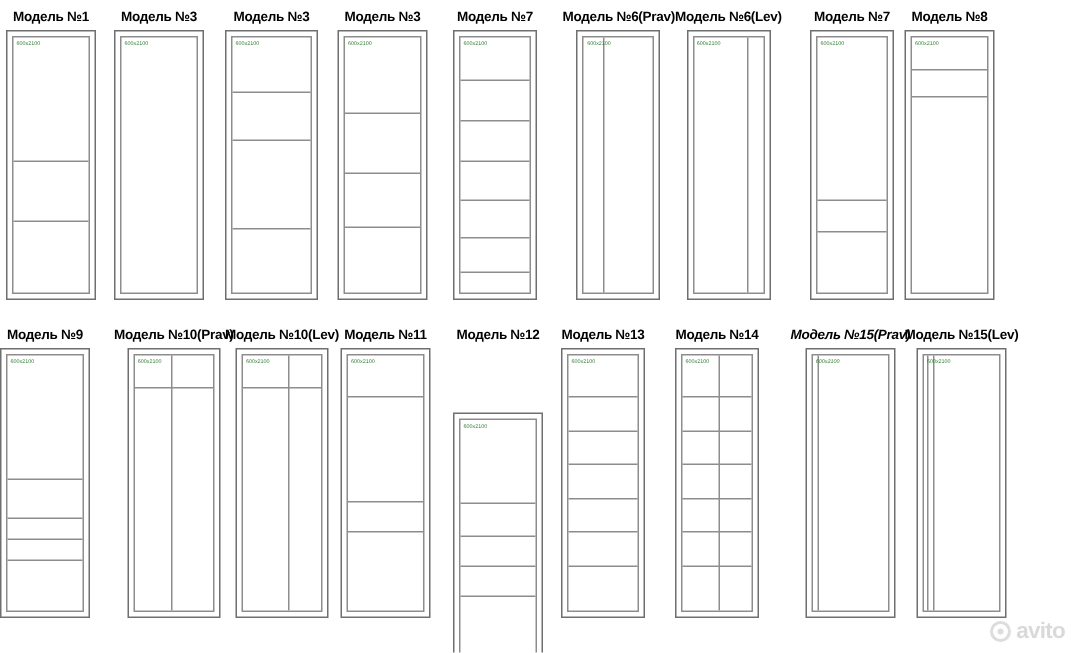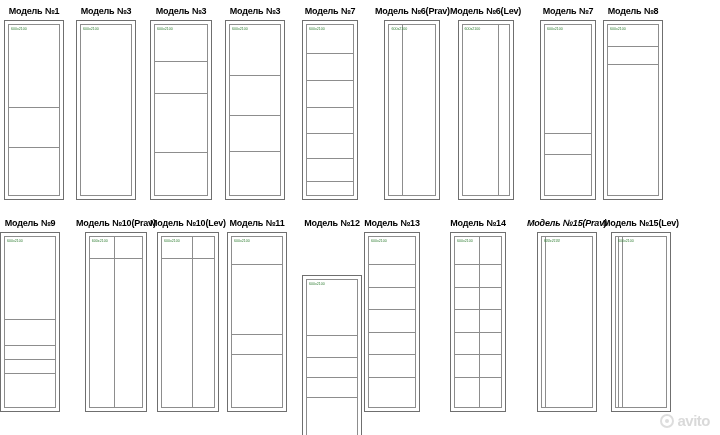--- a/index.html
+++ b/index.html
@@ -255,21 +255,21 @@
         <div class="cap">Модель №12</div>
         <div class="cab" style="width: 60px; height: 180px;">
           <div class="carcass"></div>
           <div class="shelf" style="top: 59px;"></div>
           <div class="shelf" style="top: 81px;"></div>
           <div class="shelf" style="top: 101px;"></div>
           <div class="shelf" style="top: 121px;"></div>
           <div class="dimlabel top">600x2100</div>
         </div>
       </div>
-      <div class="cell" style="position: absolute; left: 364px; top: 0px;">
+      <div class="cell" style="position: absolute; left: 374px; top: 0px;">
         <div class="cap">Модель №13</div>
         <div class="cab" style="width: 56px; height: 180px;">
           <div class="carcass"></div>
           <div class="shelf" style="top: 31px;"></div>
           <div class="shelf" style="top: 54px;"></div>
           <div class="shelf" style="top: 76px;"></div>
           <div class="shelf" style="top: 99px;"></div>
           <div class="shelf" style="top: 121px;"></div>
           <div class="shelf" style="top: 144px;"></div>
           <div class="dimlabel top">600x2100</div>

